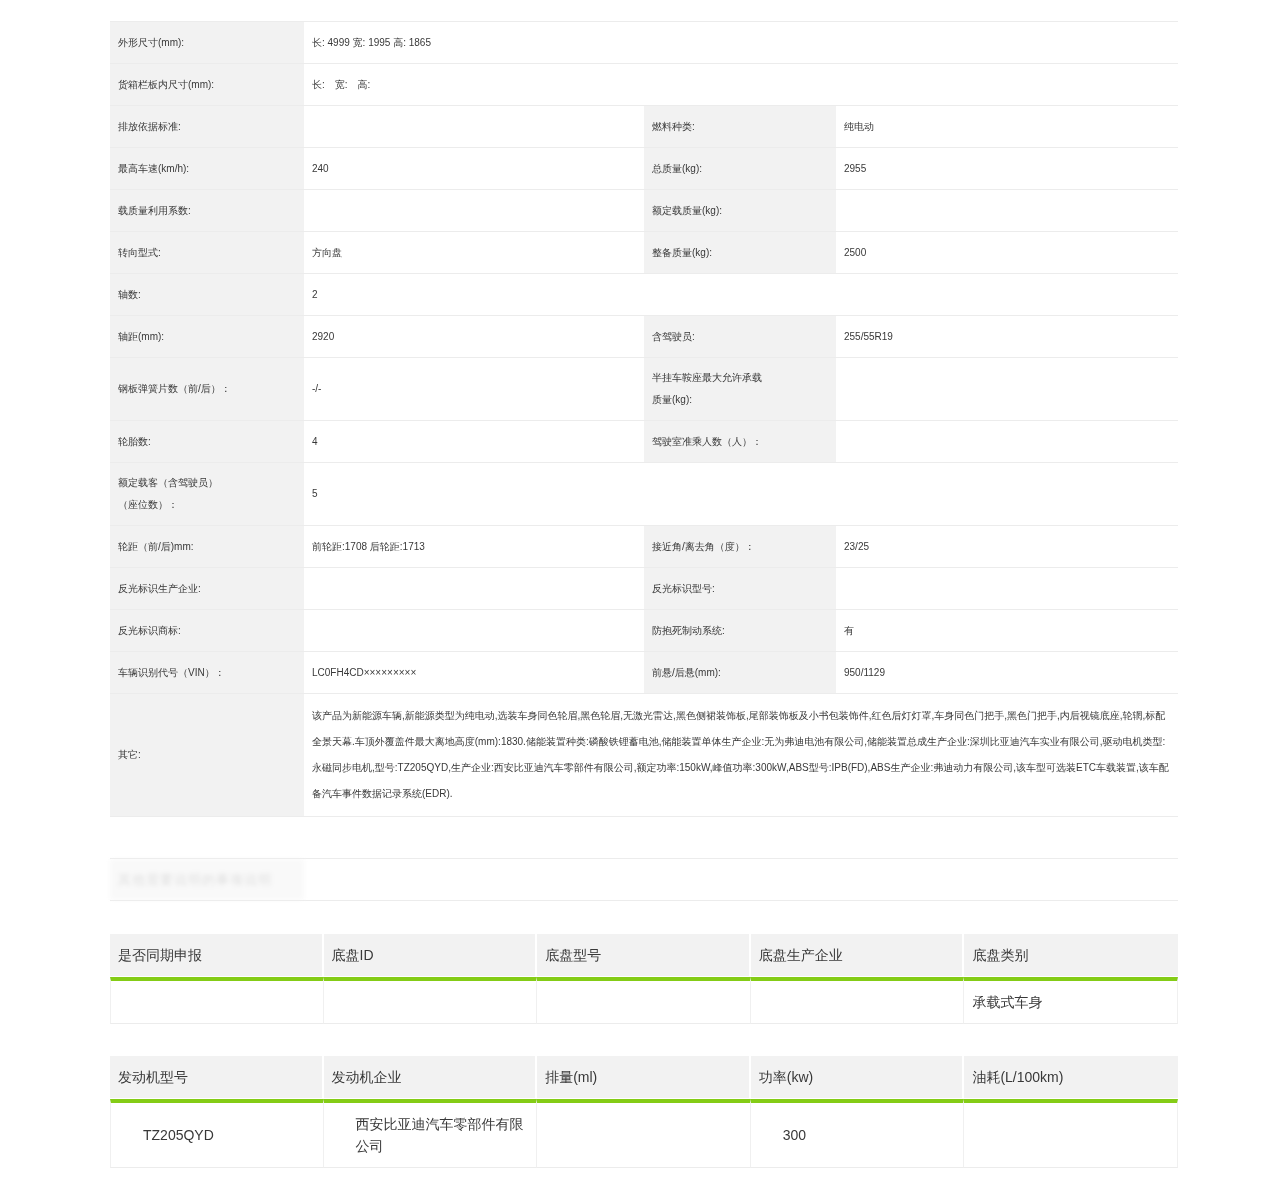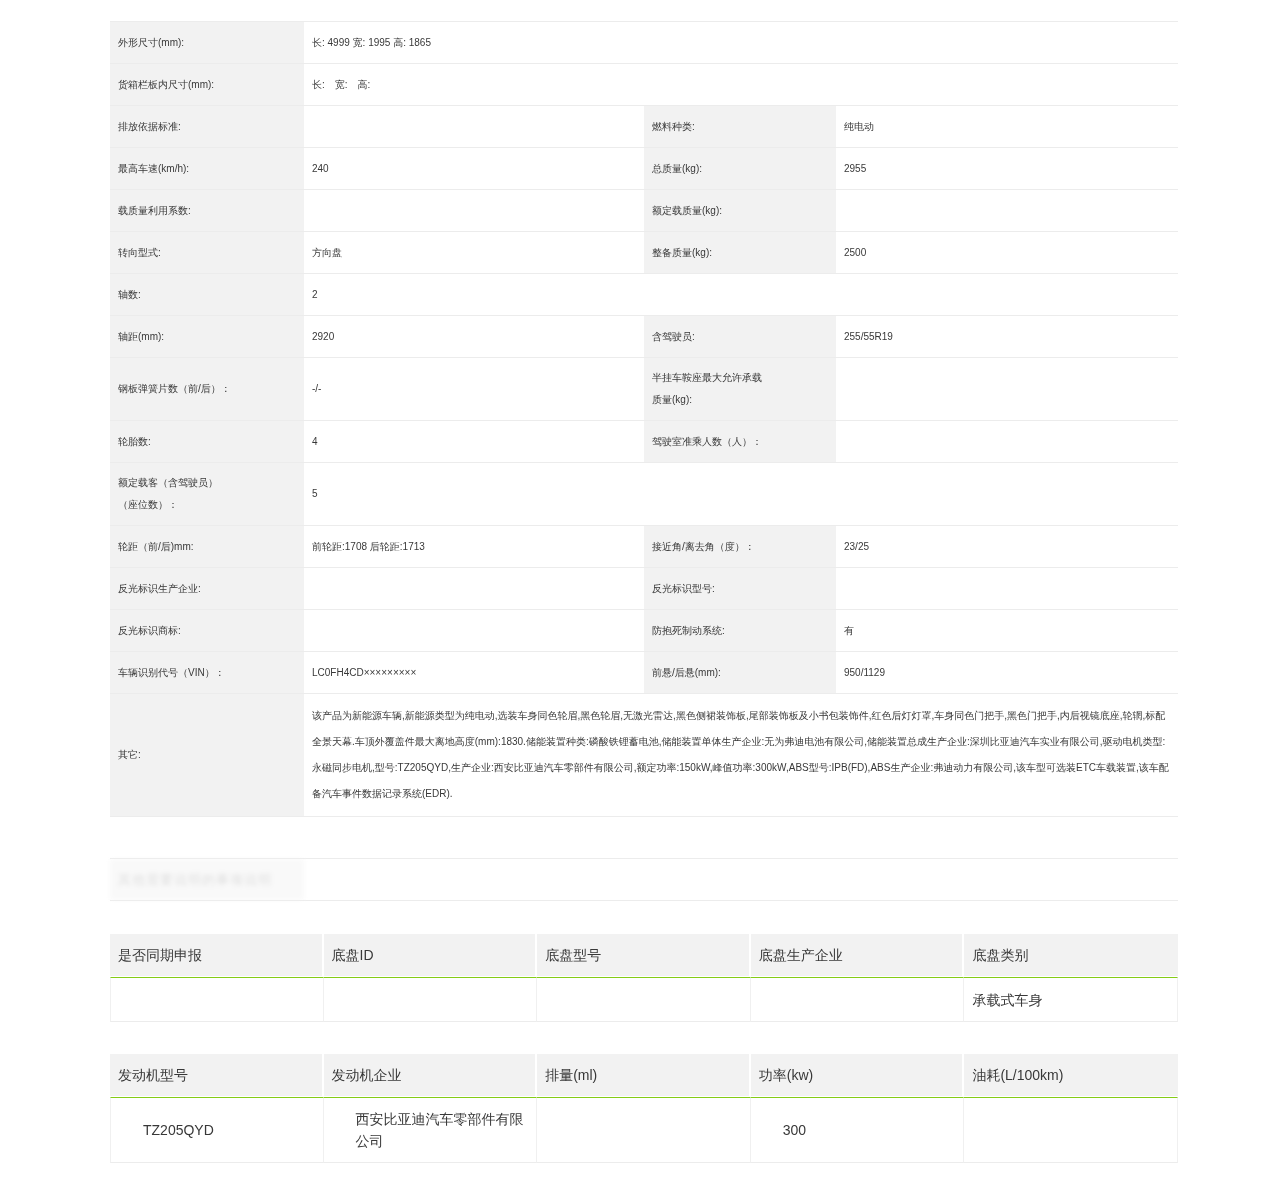--- a/index.html
+++ b/index.html
@@ -42,21 +42,21 @@
     width:20%;flex:none;padding:10px 8px;font-size:14px;line-height:22px;
     display:flex;align-items:center;
   }
   .ghead .gcell{
     background:var(--label-bg);min-height:43px;
     border-right:2px solid #ffffff;border-bottom:1px solid #ffffff;
   }
   .ghead .gcell:last-child{border-right:none;}
   .gbody .gcell{
     background:#ffffff;border-right:1px solid var(--soft-border);
-    border-bottom:1px solid var(--border);border-top:1px solid #84cc16;
+    border-bottom:1px solid var(--border);border-top:4px solid #84cc16;
   }
   .gbody .gcell:first-child{border-left:1px solid var(--soft-border);}
   .gbody.h45 .gcell{min-height:45px;}
   .gbody.h62 .gcell{min-height:62px;padding-left:32px;}
   .gap33{height:33px;}
 </style>
 </head>
 <body>
 
 <div class="sheet">

